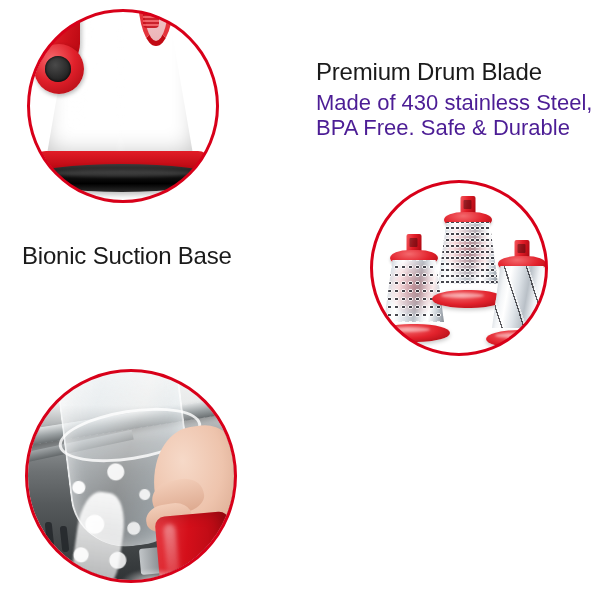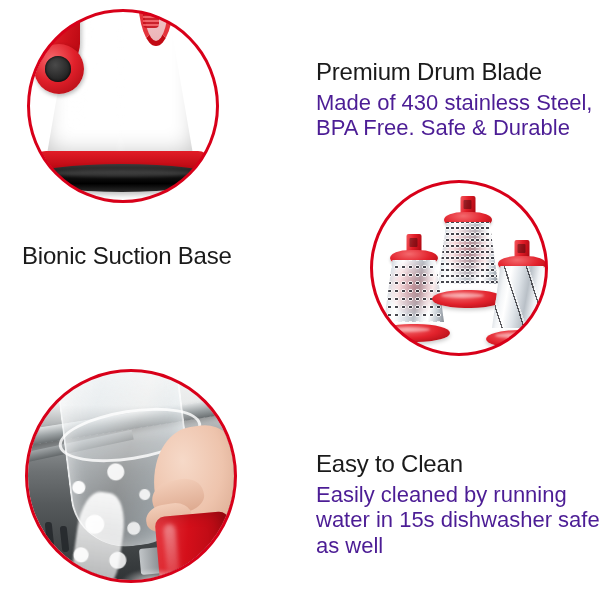--- a/index.html
+++ b/index.html
@@ -481,18 +481,14 @@
 
   <div class="text-block t1">
     <h2 class="feat-title">Premium Drum Blade</h2>
     <p class="feat-desc">Made of 430 stainless Steel, BPA Free. Safe &amp; Durable</p>
   </div>
 
   <div class="text-block t2">
     <h2 class="feat-title">Bionic Suction Base</h2>
   </div>
 
-  <div class="text-block t3">
-    <h2 class="feat-title">Easy to Clean</h2>
-    <p class="feat-desc">Easily cleaned by running water in 15s dishwasher safe as well</p>
-  </div>
 
 </div>
 
 </body></html>

